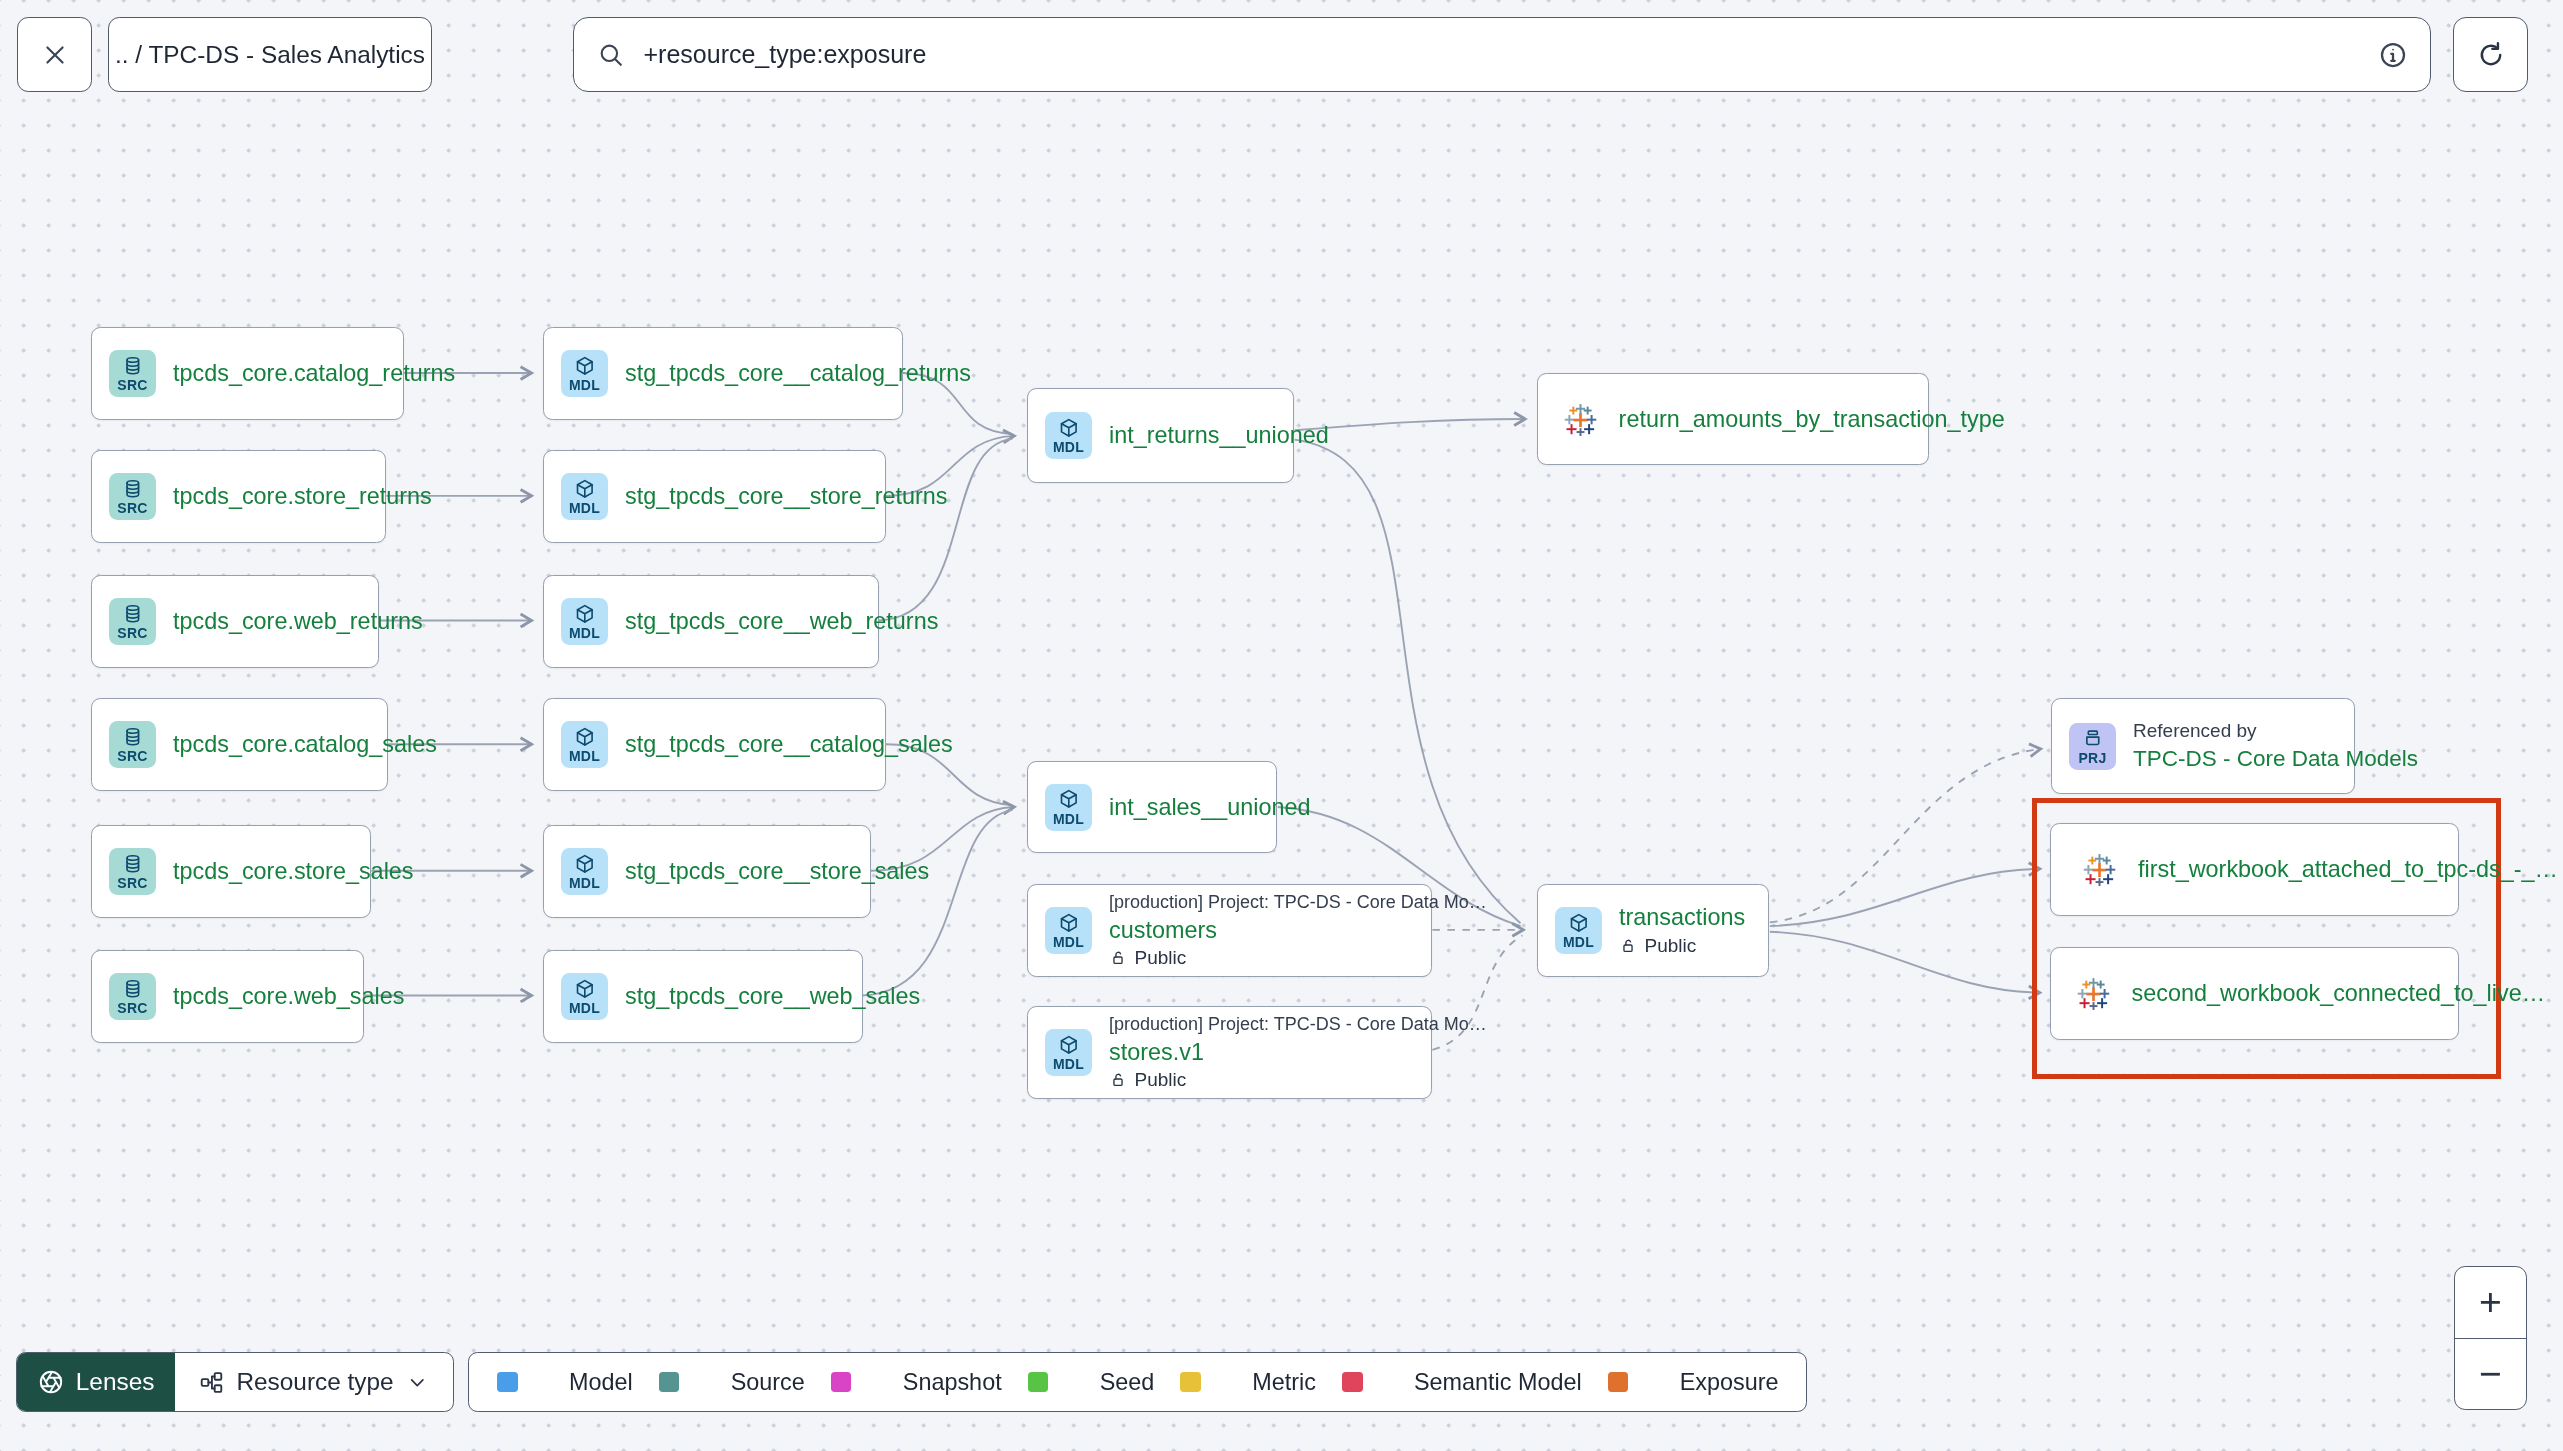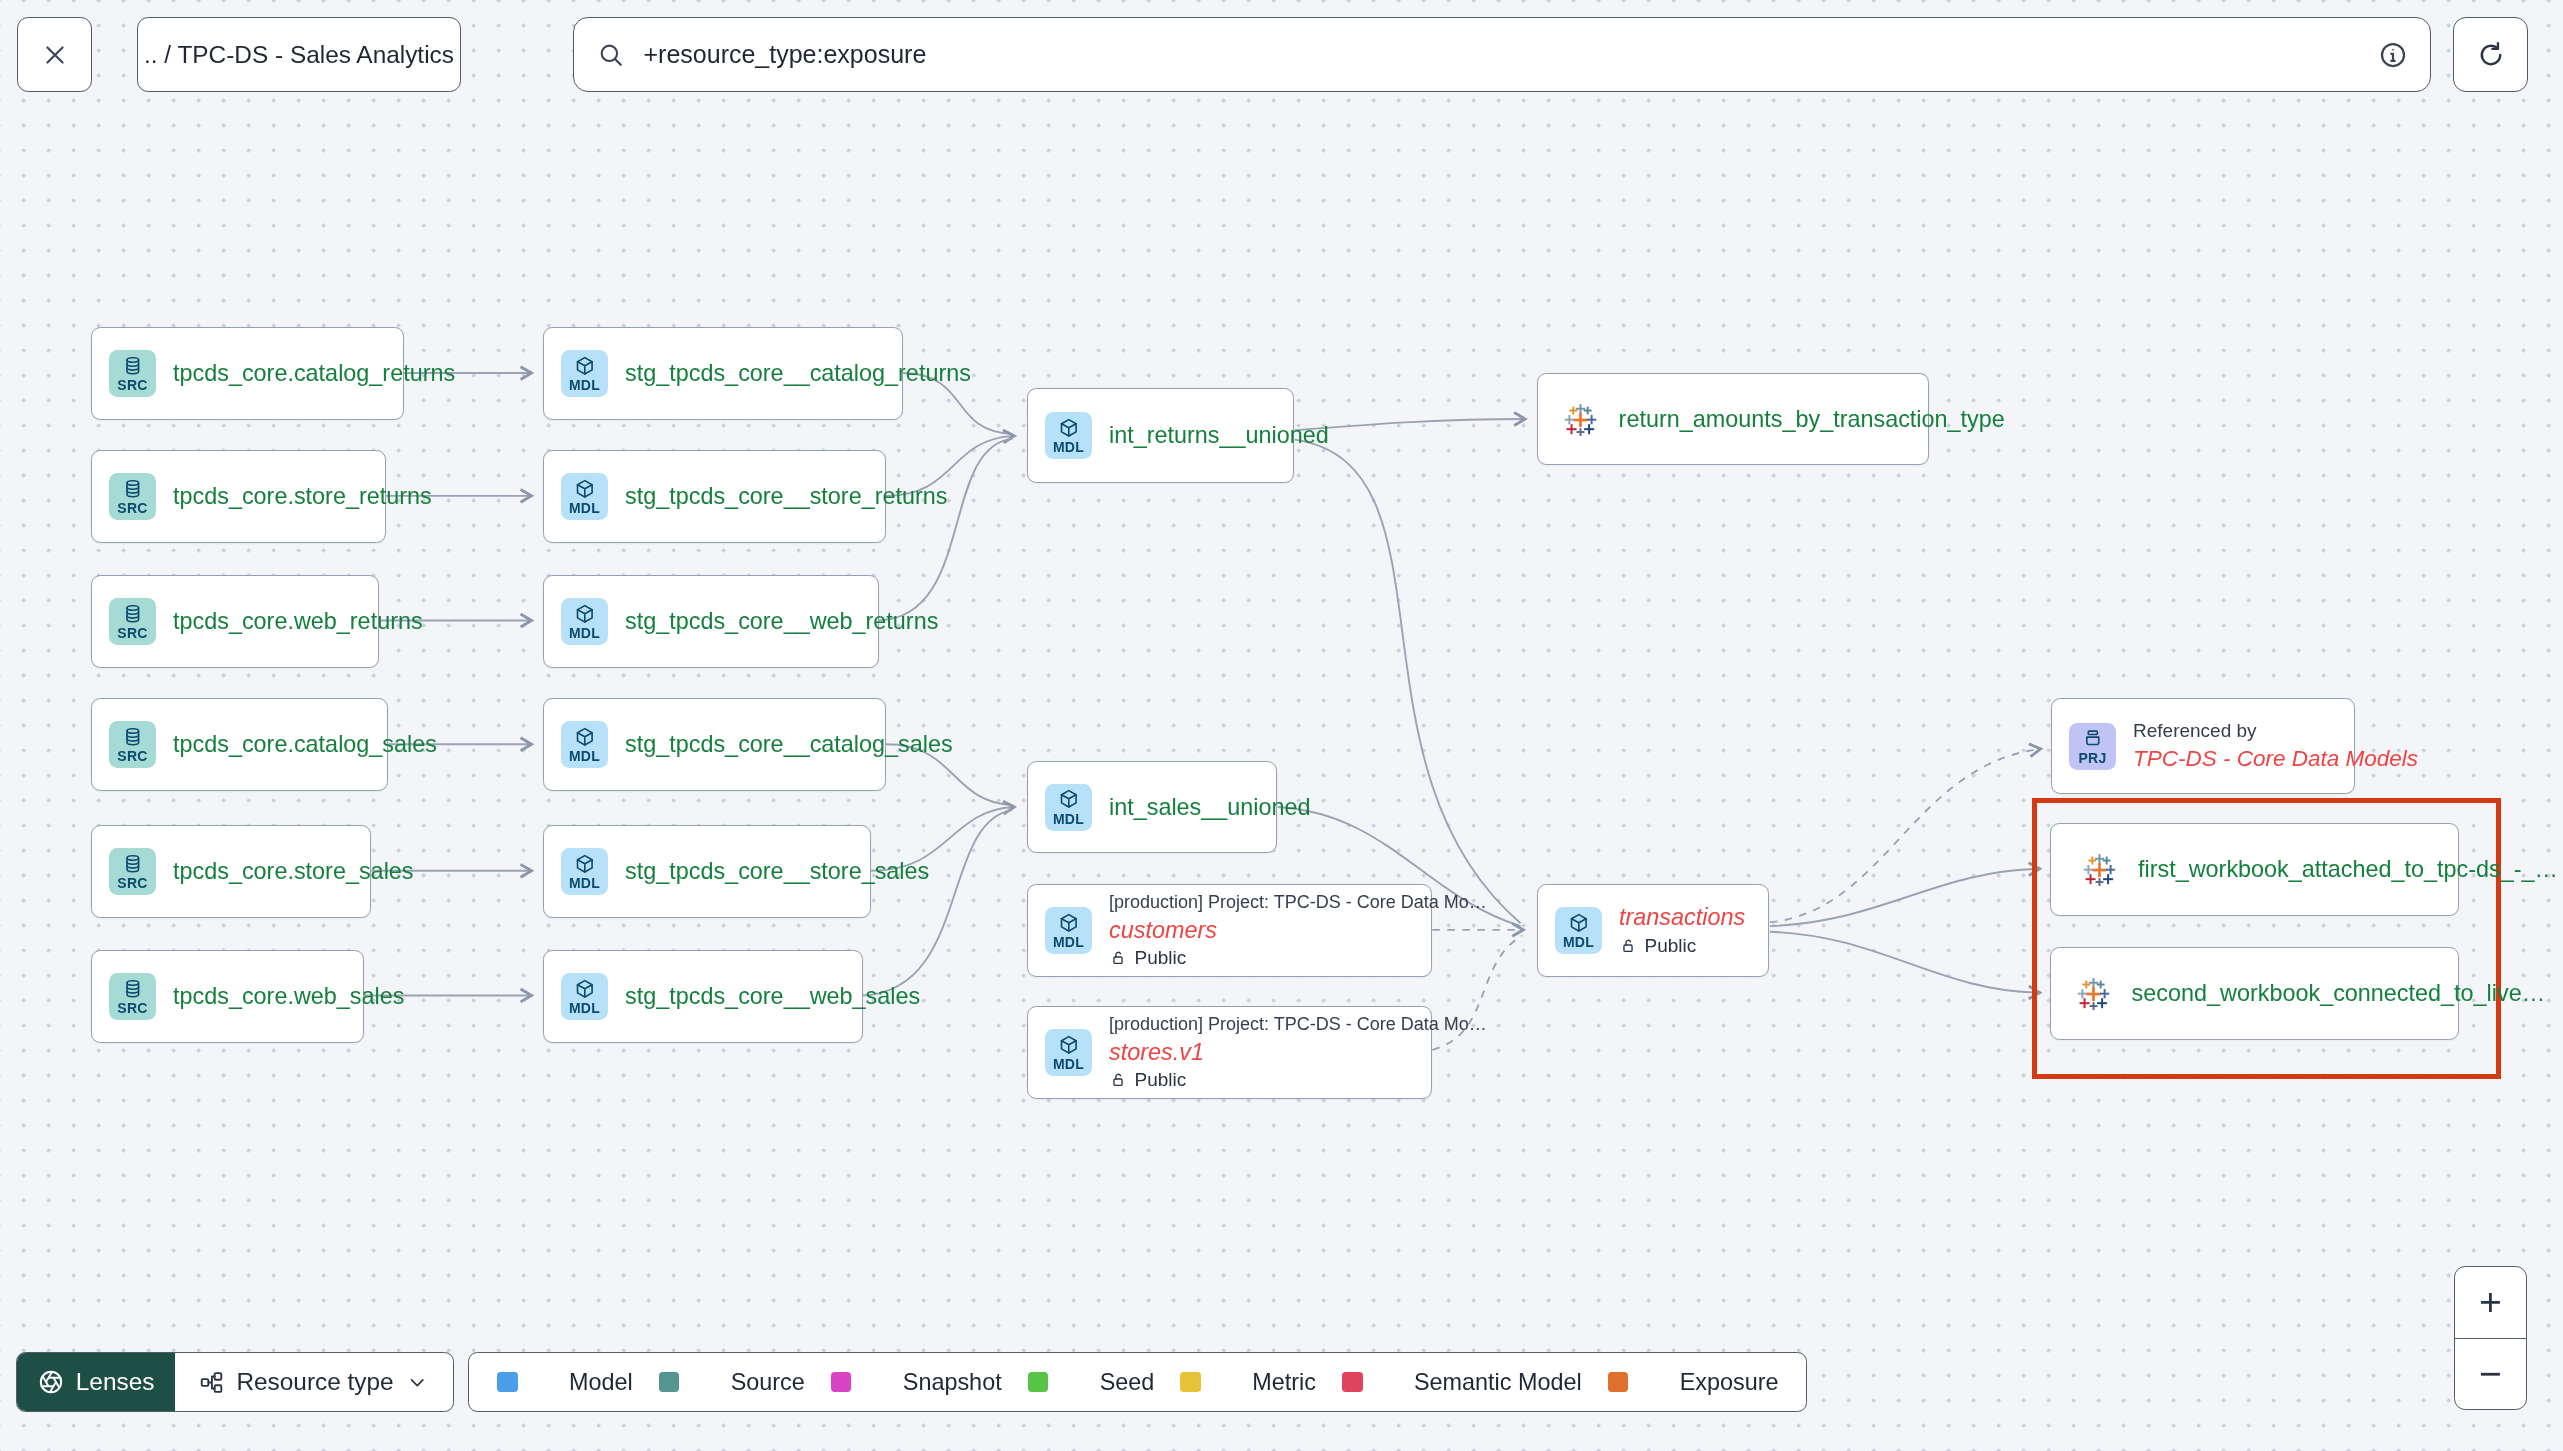--- a/index.html
+++ b/index.html
@@ -6,42 +6,42 @@
   body{font-family:"Liberation Sans","DejaVu Sans",sans-serif;color:#1f2735;}
   .app{position:relative;width:2563px;height:1451px;overflow:hidden;
        background-color:#f3f5f8;
        background-image:radial-gradient(circle,#ccd2dc 1.9px,transparent 2.2px);
        background-size:25px 25px;background-position:11.2px 13px;}
   svg.icon{display:block;stroke:currentColor;fill:none;stroke-width:1.8;stroke-linecap:round;stroke-linejoin:round;}
   
   .tb-btn{position:absolute;background:#fff;border:1.9px solid #4f5a6d;border-radius:11.2px;
           display:flex;align-items:center;justify-content:center;box-sizing:border-box;cursor:pointer;}
   .close-btn{left:17px;top:17px;width:75px;height:75px;}
-  .crumb-btn{left:108px;top:17px;width:324px;height:75px;font-size:24.4px;color:#1f2735;margin-left:29px;}
+  .crumb-btn{left:108px;top:17px;width:324px;height:75px;font-size:24.4px;color:#1f2735;}
   .search-wrap{position:absolute;left:573px;top:17px;width:1858px;height:75px;background:#fff;
           border:1.9px solid #4f5a6d;border-radius:15px;box-sizing:border-box;
           display:flex;align-items:center;padding:0 22.5px;gap:17px;}
   .search-wrap input{flex:1;border:none;outline:none;background:transparent;font:inherit;
           font-size:25px;color:#1f2735;}
   .refresh-btn{left:2453px;top:17px;width:75px;height:75px;border-radius:13px;}
   
   .node{position:absolute;background:#fff;border:1.4px solid #96a0b0;border-radius:9.4px;
         box-sizing:border-box;display:flex;align-items:center;padding:0 17px;gap:17px;
         box-shadow:0 0.9px 1.9px rgba(20,30,50,.05);cursor:pointer;}
   .badge{width:47px;height:47px;border-radius:8.4px;flex:0 0 auto;color:#0c4a6e;
          display:flex;flex-direction:column;align-items:center;justify-content:center;}
   .badge svg{width:21.6px;height:21.6px;}
   .badge .btxt{font-size:14px;font-weight:700;line-height:1;margin-top:1.9px;letter-spacing:0.3px;}
   .badge.src{background:#a6dbd5;}
   .badge.mdl{background:#b6e1f8;}
   .badge.prj{background:#bfc4f4;}
   .nlabel{font-size:23.4px;color:#15803d;white-space:nowrap;}
   .col{display:flex;flex-direction:column;gap:3.7px;min-width:0;}
   .sub{font-size:18px;color:#343e4e;white-space:nowrap;}
-  .name2{font-size:23.4px;color:#ef4444;white-space:nowrap;font-style:italic;}
+  .name2{font-size:23.4px;color:#15803d;white-space:nowrap;}
   .access{display:flex;align-items:center;gap:7.5px;font-size:19px;color:#2a3445;}
   .access svg{width:18px;height:18px;}
   .tico{width:43px;height:43px;flex:0 0 auto;}
   .hl{position:absolute;left:2032px;top:798px;width:469px;height:281px;border:5.6px solid #d23a14;
       box-sizing:border-box;pointer-events:none;}
   .edges{position:absolute;left:0;top:0;}
   
   .pillbar{position:absolute;left:16px;top:1352px;height:60px;border:1.9px solid #525c6e;border-radius:9.4px;
            background:#fff;display:flex;overflow:hidden;box-sizing:border-box;}
   .lenses{background:#1e4f44;color:#fff;display:flex;align-items:center;gap:12.2px;

